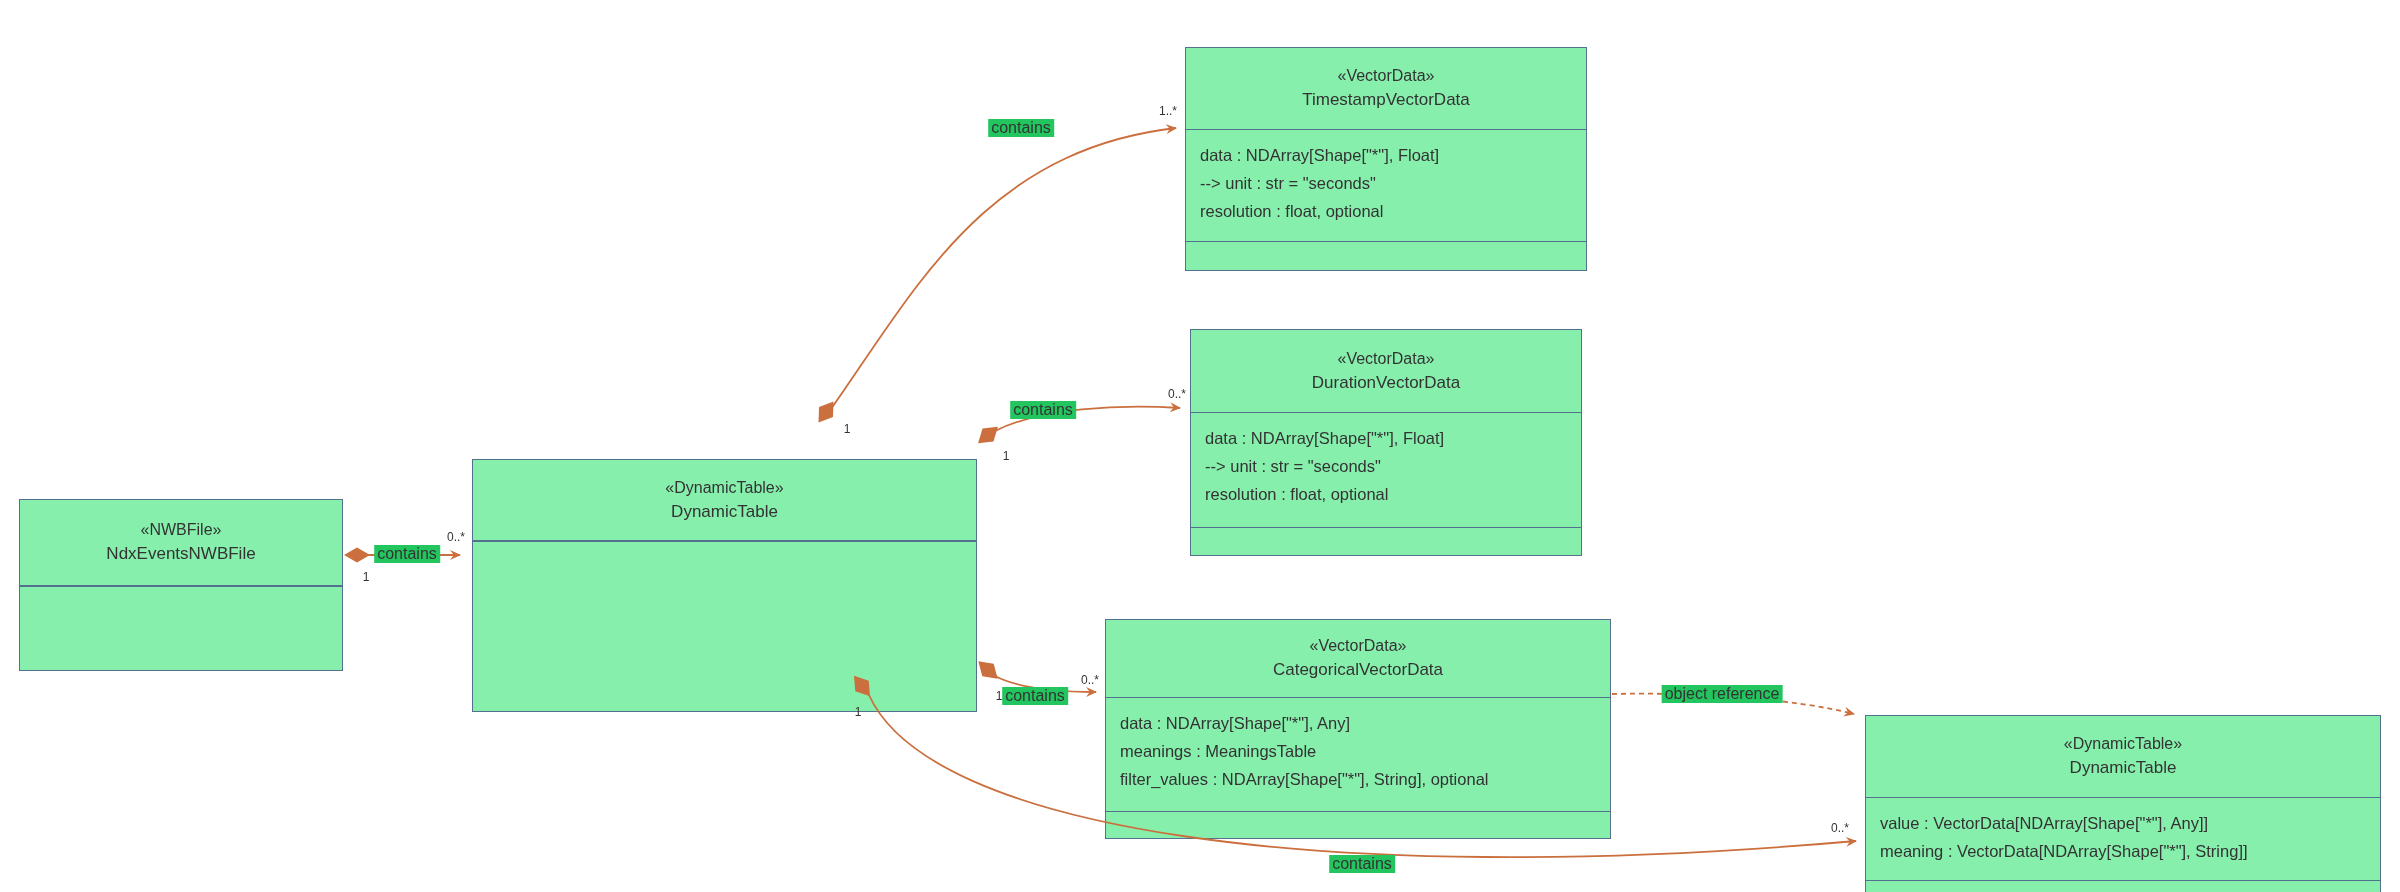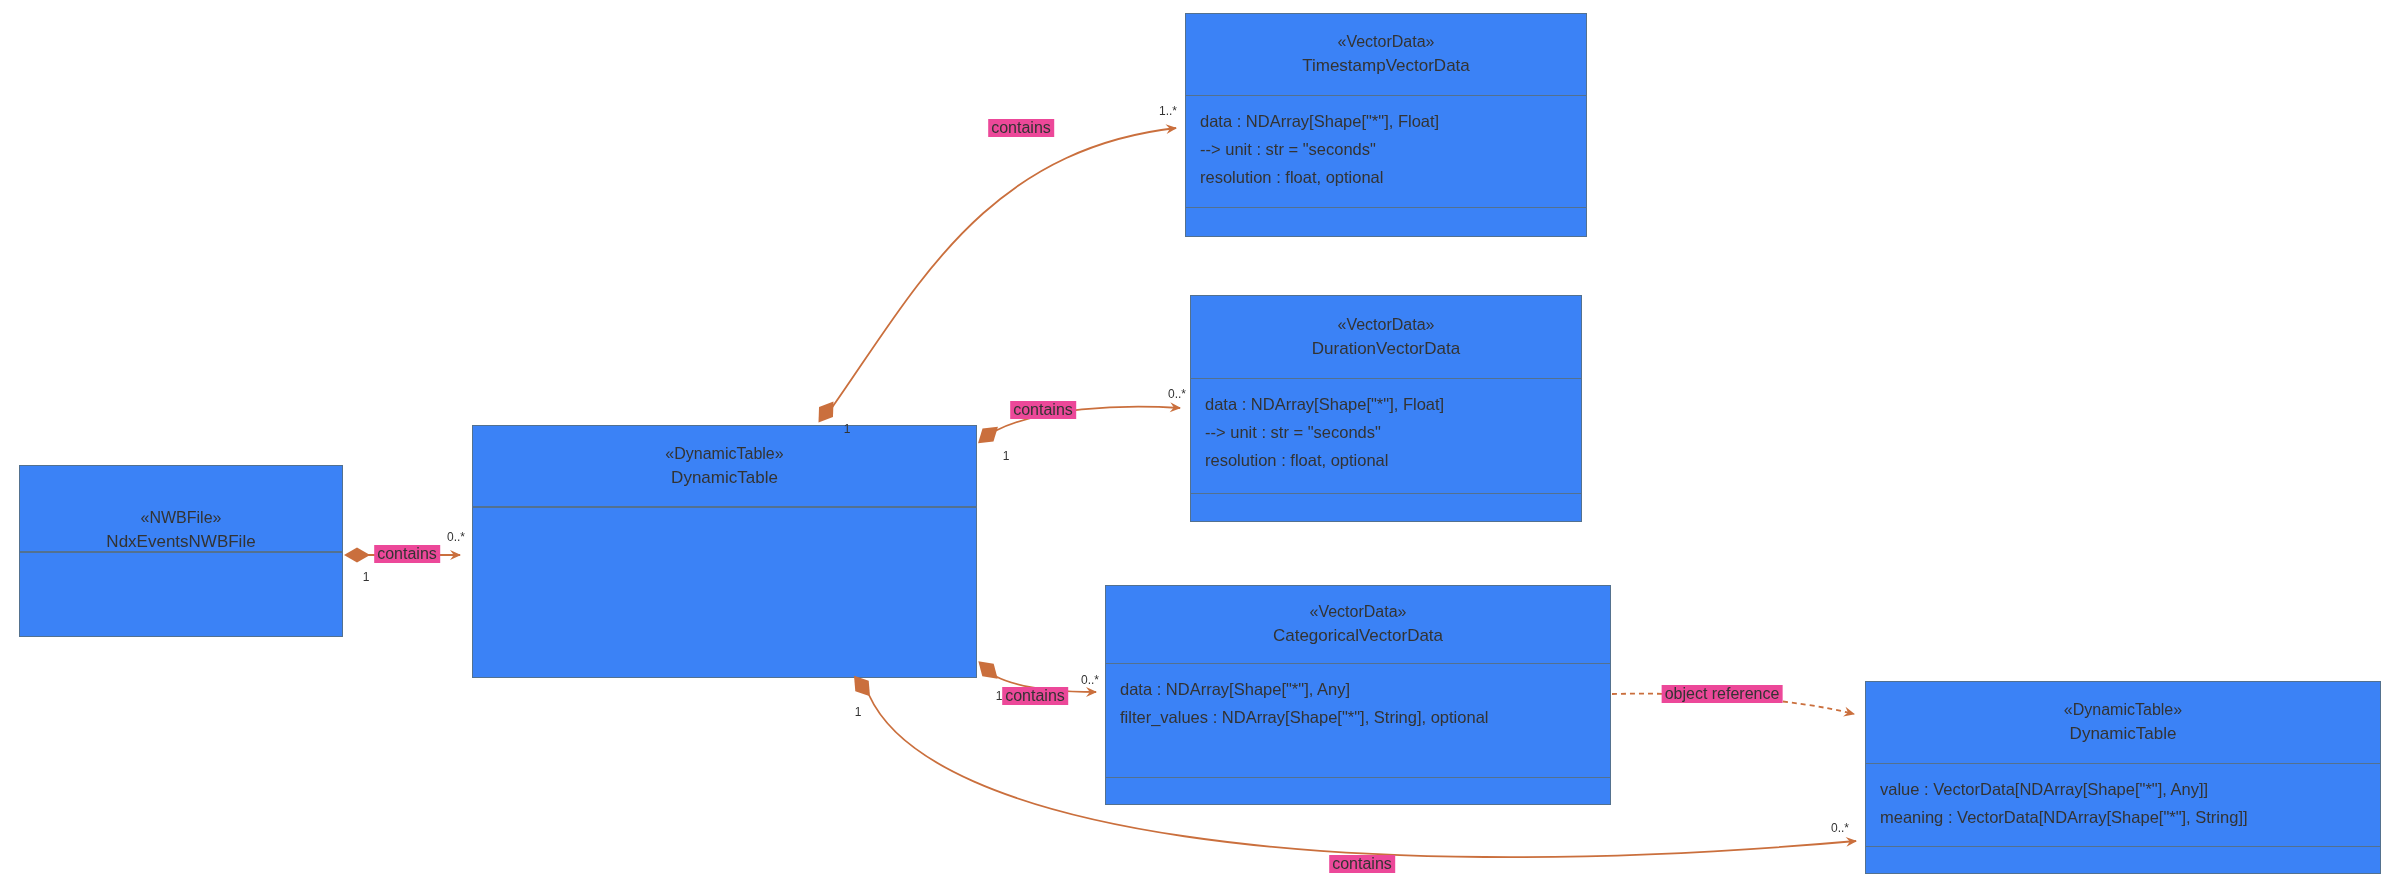--- a/index.html
+++ b/index.html
@@ -9,23 +9,24 @@
     background:#ffffff;
     font-family:"Liberation Sans","DejaVu Sans",sans-serif;
     color:#333333;
     overflow:hidden;
   }
   
   .uml-box{
     position:absolute;
     box-sizing:border-box;
     border:1.5px solid #53718f;
-    background:#3b82f6;
+    background:#86efac;
     display:flex;flex-direction:column;
     z-index:1;
+    margin-top:34px;
   }
   .uml-head{
     box-sizing:border-box;
     display:flex;flex-direction:column;align-items:center;justify-content:center;
     gap:7px;
     border-bottom:1.5px solid #53718f;
   }
   .stereotype{font-size:16px;line-height:16px;color:#333333;}
   .cname{font-size:17px;line-height:18px;font-weight:normal;color:#333333;}
   .uml-attrs{
@@ -34,21 +35,21 @@
     padding:11px 14px 0 14px;
     font-size:16.5px;
   }
   .attr{line-height:28px;white-space:nowrap;}
   .uml-footer{
     box-sizing:border-box;
     border-top:1.5px solid #53718f;
   }
   
   #box-ndx        {left:19px;  top:465px; width:324px; height:172px;}
-  #box-ndx        .uml-head{height:86px;justify-content:flex-end;}   #box-ndx .uml-footer{height:27px;}
+  #box-ndx        .uml-head{height:86px;}   #box-ndx .uml-footer{height:27px;}
   #box-events     {left:472px; top:425px; width:505px; height:253px;}
   #box-events     .uml-head{height:81px;}   #box-events .uml-footer{height:28px;}
   #box-timestamp  {left:1185px;top:13px;  width:402px; height:224px;}
   #box-timestamp  .uml-head{height:82px;}   #box-timestamp .uml-footer{height:29px;}
   #box-duration   {left:1190px;top:295px; width:392px; height:227px;}
   #box-duration   .uml-head{height:83px;}   #box-duration .uml-footer{height:28px;}
   #box-categorical{left:1105px;top:585px; width:506px; height:220px;}
   #box-categorical .uml-head{height:78px;}  #box-categorical .uml-footer{height:27px;}
   #box-meanings   {left:1865px;top:681px; width:516px; height:193px;}
   #box-meanings   .uml-head{height:82px;}   #box-meanings .uml-footer{height:27px;}
@@ -58,21 +59,21 @@
   .edge{fill:none;stroke:#ca6f3d;stroke-width:1.8px;}
   .edge.dashed{stroke-dasharray:5 4;}
   .diamond{fill:#ca6f3d;stroke:none;}
 
   
   .edge-label,.mult{
     position:absolute;z-index:4;
     transform:translate(-50%,-50%);
     white-space:nowrap;color:#333333;
   }
-  .edge-label{font-size:16px;background:#ec4899;padding:0 3px;}
+  .edge-label{font-size:16px;background:#22c55e;padding:0 3px;}
   .mult{font-size:12px;}
   
   #lbl-a{left:407px;top:554px;} #mt-a{left:456px;top:537px;} #ms-a{left:366px;top:577px;}
   #lbl-b{left:1021px;top:128px;}#mt-b{left:1168px;top:111px;}#ms-b{left:847px;top:429px;}
   #lbl-c{left:1043px;top:410px;}#mt-c{left:1177px;top:394px;}#ms-c{left:1006px;top:456px;}
   #lbl-d{left:1035px;top:696px;}#mt-d{left:1090px;top:680px;}#ms-d{left:999px;top:696px;}
   #lbl-e{left:1362px;top:864px;}#mt-e{left:1840px;top:828px;}#ms-e{left:858px;top:712px;}
   #lbl-f{left:1722px;top:694px;}
 </style>
 </head>
@@ -122,20 +123,21 @@
     <div class="uml-footer"></div>
   </div>
 
   <div class="uml-box" id="box-categorical">
     <div class="uml-head">
       <div class="stereotype">«VectorData»</div>
       <div class="cname">CategoricalVectorData</div>
     </div>
     <div class="uml-attrs">
       <div class="attr">data : NDArray[Shape["*"], Any]</div>
+      <div class="attr">meanings : MeaningsTable</div>
       <div class="attr">filter_values : NDArray[Shape["*"], String], optional</div>
     </div>
     <div class="uml-footer"></div>
   </div>
 
   <div class="uml-box" id="box-meanings">
     <div class="uml-head">
       <div class="stereotype">«DynamicTable»</div>
       <div class="cname">DynamicTable</div>
     </div>

